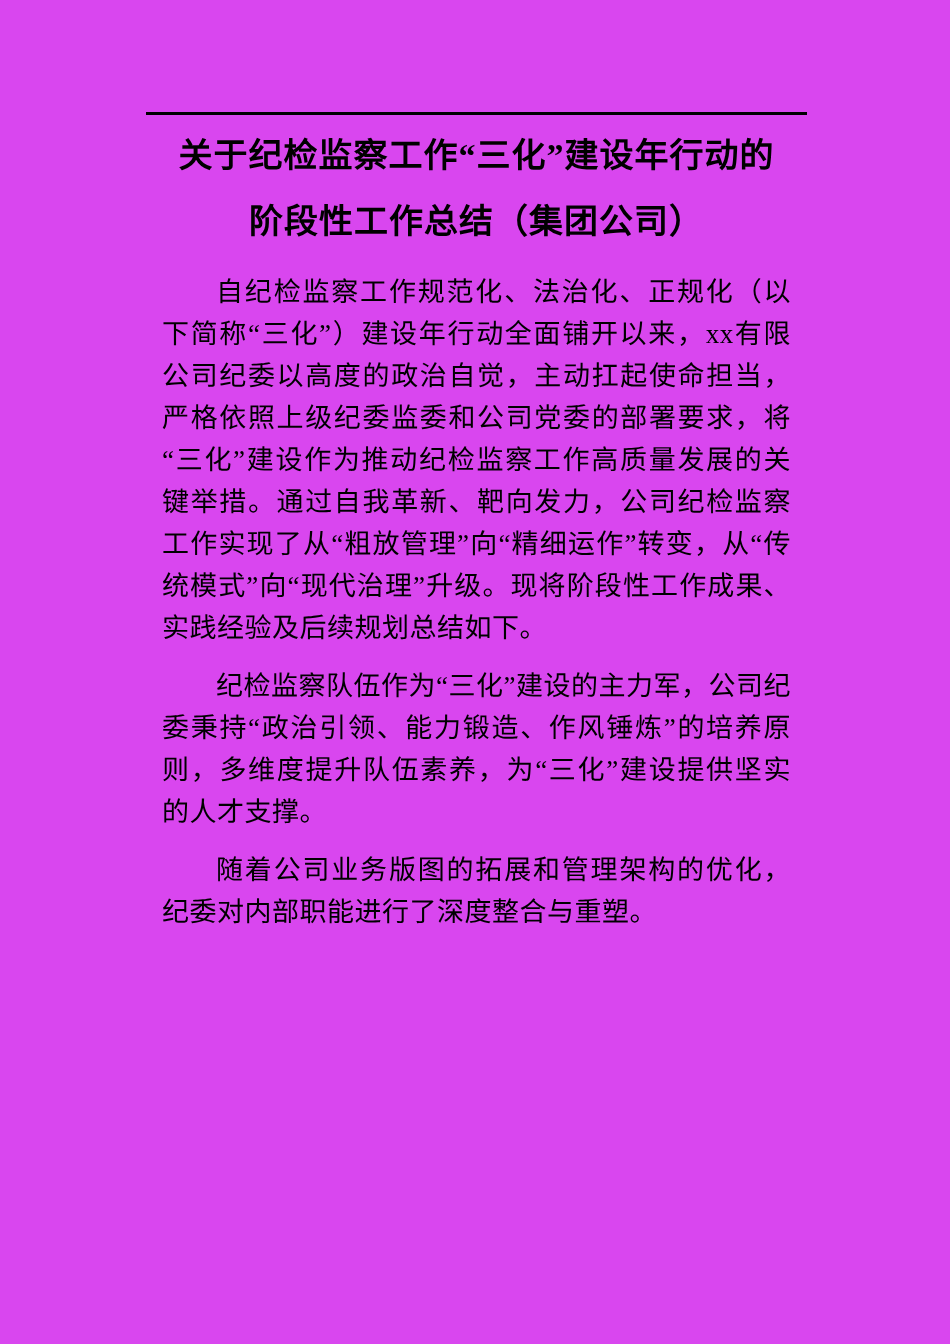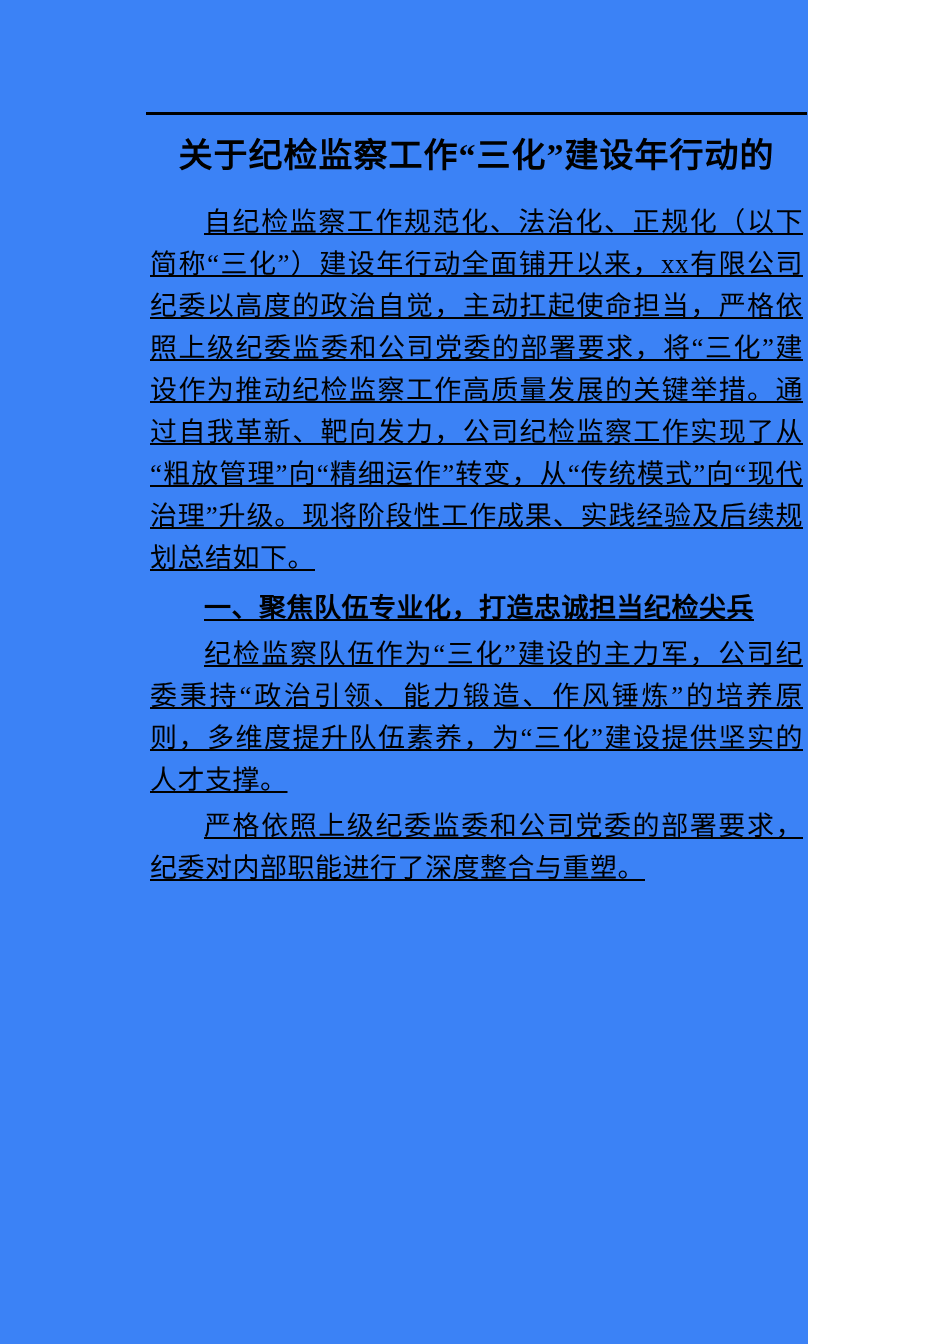--- a/index.html
+++ b/index.html
@@ -3,23 +3,23 @@
 <meta charset="utf-8">
 <style>
   html, body { margin: 0; padding: 0; }
   body {
     background: #ffffff;
     font-family: "Liberation Serif", "DejaVu Serif", serif;
     color: #000000;
   }
   .page {
     position: relative;
-    width: 808px;
+    width: 950px;
     height: 1344px;
-    background: #3b82f6;
+    background: #d946ef;
     overflow: hidden;
   }
   .sheet {
     position: absolute;
     left: 146px;
     top: 0;
     width: 661px;
   }
   .title-rule {
     margin-top: 112px;
@@ -41,23 +41,22 @@
   }
   .doc-body {
     margin-top: 12px;
     font-size: 27px;
     line-height: 42px;
     letter-spacing: 0.5px;
     text-align: justify;
     text-justify: inter-character;
   }
   .doc-body p {
-    margin: 4px;
+    margin: 16px;
     text-indent: 2em;
-    text-decoration: underline;
   }
   .para {
     font-family: "Liberation Serif", "DejaVu Serif", serif;
   }
   .heading-1 {
     font-family: "Liberation Sans", "DejaVu Sans", sans-serif;
     font-weight: 700;
     margin-top: 8px !important;
   }
   .heading-2 {
@@ -68,23 +67,23 @@
 </head>
 <body>
 
 <div class="page">
   <div class="sheet">
 
     <div class="title-rule"></div>
 
     <div class="doc-title">
       <div class="title-line">关于纪检监察工作“三化”建设年行动的</div>
+      <div class="title-line">阶段性工作总结（集团公司）</div>
     </div>
 
     <div class="doc-body">
       <p class="para">自纪检监察工作规范化、法治化、正规化（以下简称“三化”）建设年行动全面铺开以来，xx有限公司纪委以高度的政治自觉，主动扛起使命担当，严格依照上级纪委监委和公司党委的部署要求，将“三化”建设作为推动纪检监察工作高质量发展的关键举措。通过自我革新、靶向发力，公司纪检监察工作实现了从“粗放管理”向“精细运作”转变，从“传统模式”向“现代治理”升级。现将阶段性工作成果、实践经验及后续规划总结如下。</p>
-      <p class="heading-1">一、聚焦队伍专业化，打造忠诚担当纪检尖兵</p>
       <p class="para">纪检监察队伍作为“三化”建设的主力军，公司纪委秉持“政治引领、能力锻造、作风锤炼”的培养原则，多维度提升队伍素养，为“三化”建设提供坚实的人才支撑。</p>
-      <p class="para">严格依照上级纪委监委和公司党委的部署要求，纪委对内部职能进行了深度整合与重塑。</p>
+      <p class="para">随着公司业务版图的拓展和管理架构的优化，纪委对内部职能进行了深度整合与重塑。</p>
     </div>
 
   </div>
 </div>
 
 </body></html>

